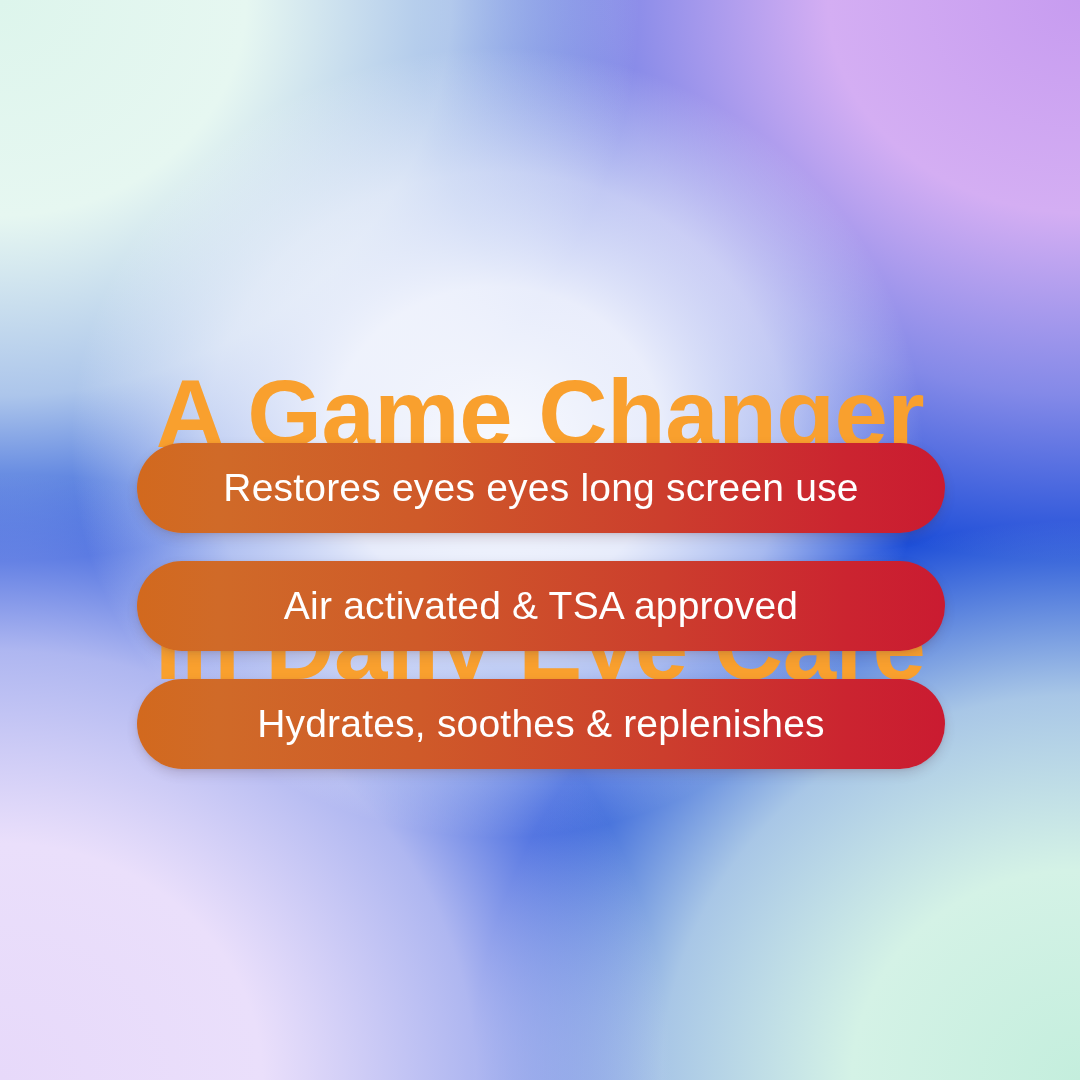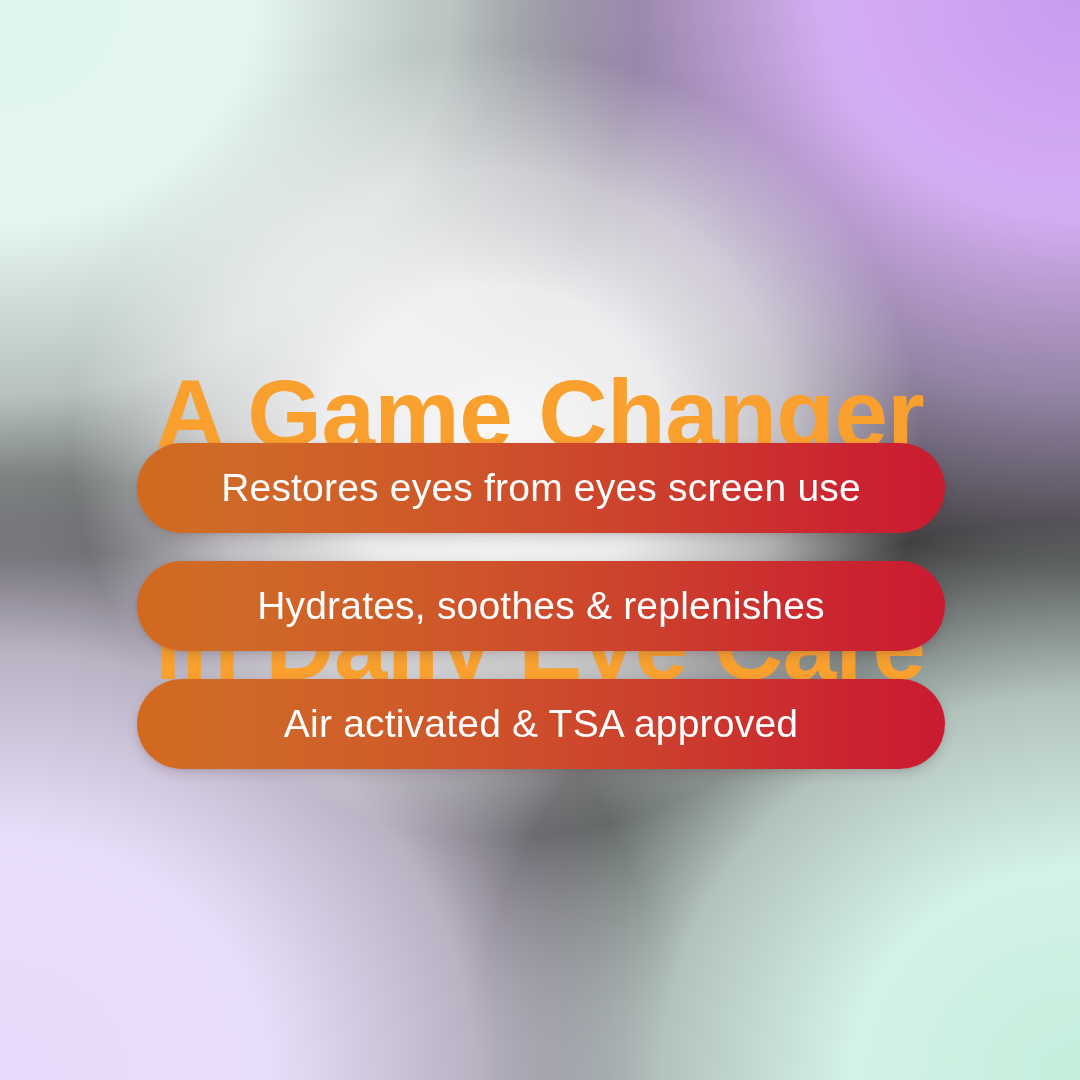--- a/index.html
+++ b/index.html
@@ -13,21 +13,21 @@
     overflow: hidden;
     font-family: "Liberation Sans", sans-serif;
   }
 
   #poster {
     position: relative;
     width: 1080px;
     height: 1080px;
     overflow: hidden;
     
-    background-color: #404040;
+    background-color: #1d4ed8;
   }
 
   
   .bg-layer {
     position: absolute;
     inset: 0;
     pointer-events: none;
   }
 
   .bg-purple-tr {
@@ -133,28 +133,28 @@
   <div class="content">
 
     <h1 class="headline">
       <span class="hl-line">A Game Changer</span>
       <span class="hl-line">in Daily Eye Care</span>
     </h1>
 
     <div class="pill-stack">
 
       <div class="pill">
-        <span class="pill-label">Restores eyes from eyes screen use</span>
+        <span class="pill-label">Restores eyes eyes long screen use</span>
       </div>
 
 
       <div class="pill">
-        <span class="pill-label">Hydrates, soothes &amp; replenishes</span>
+        <span class="pill-label">Air activated &amp; TSA approved</span>
       </div>
 
       <div class="pill">
-        <span class="pill-label">Air activated &amp; TSA approved</span>
+        <span class="pill-label">Hydrates, soothes &amp; replenishes</span>
       </div>
 
     </div>
 
   </div>
 </div>
 
 </body></html>

